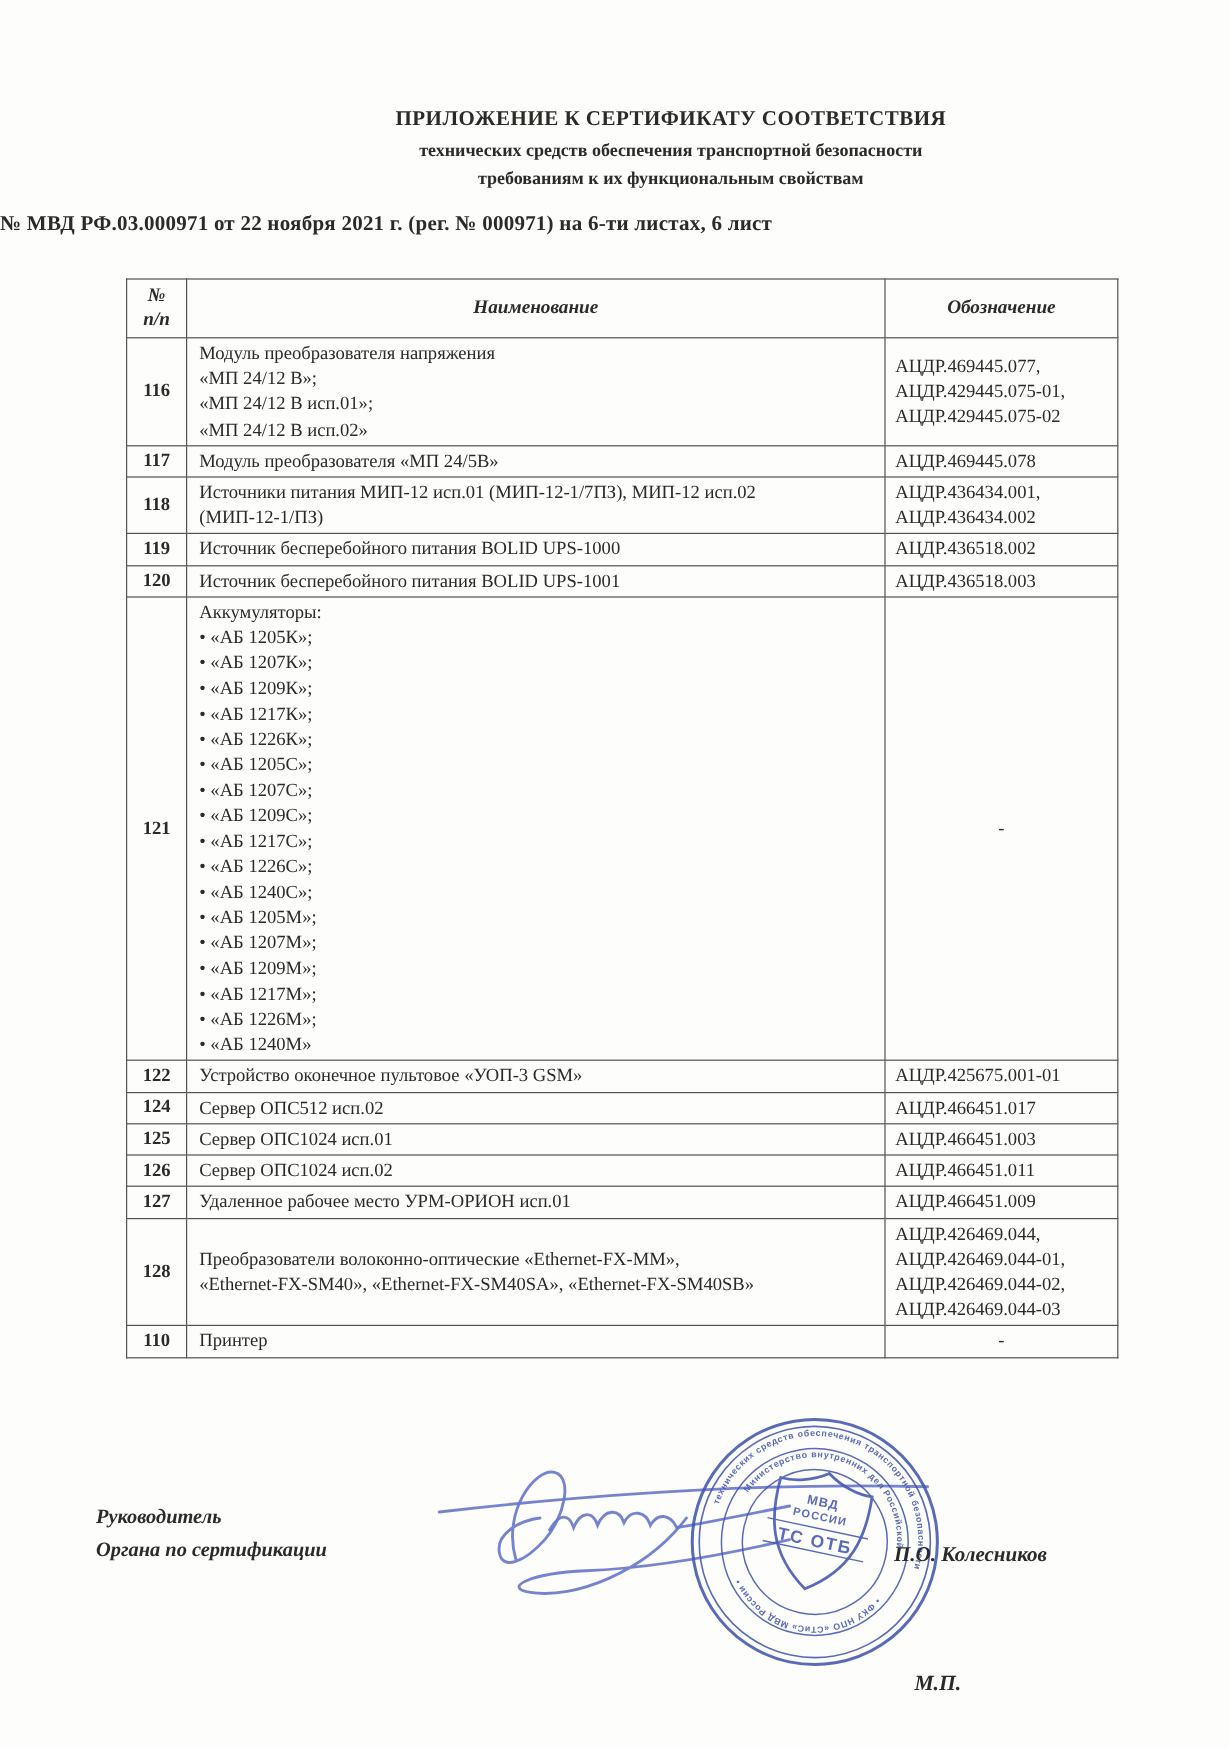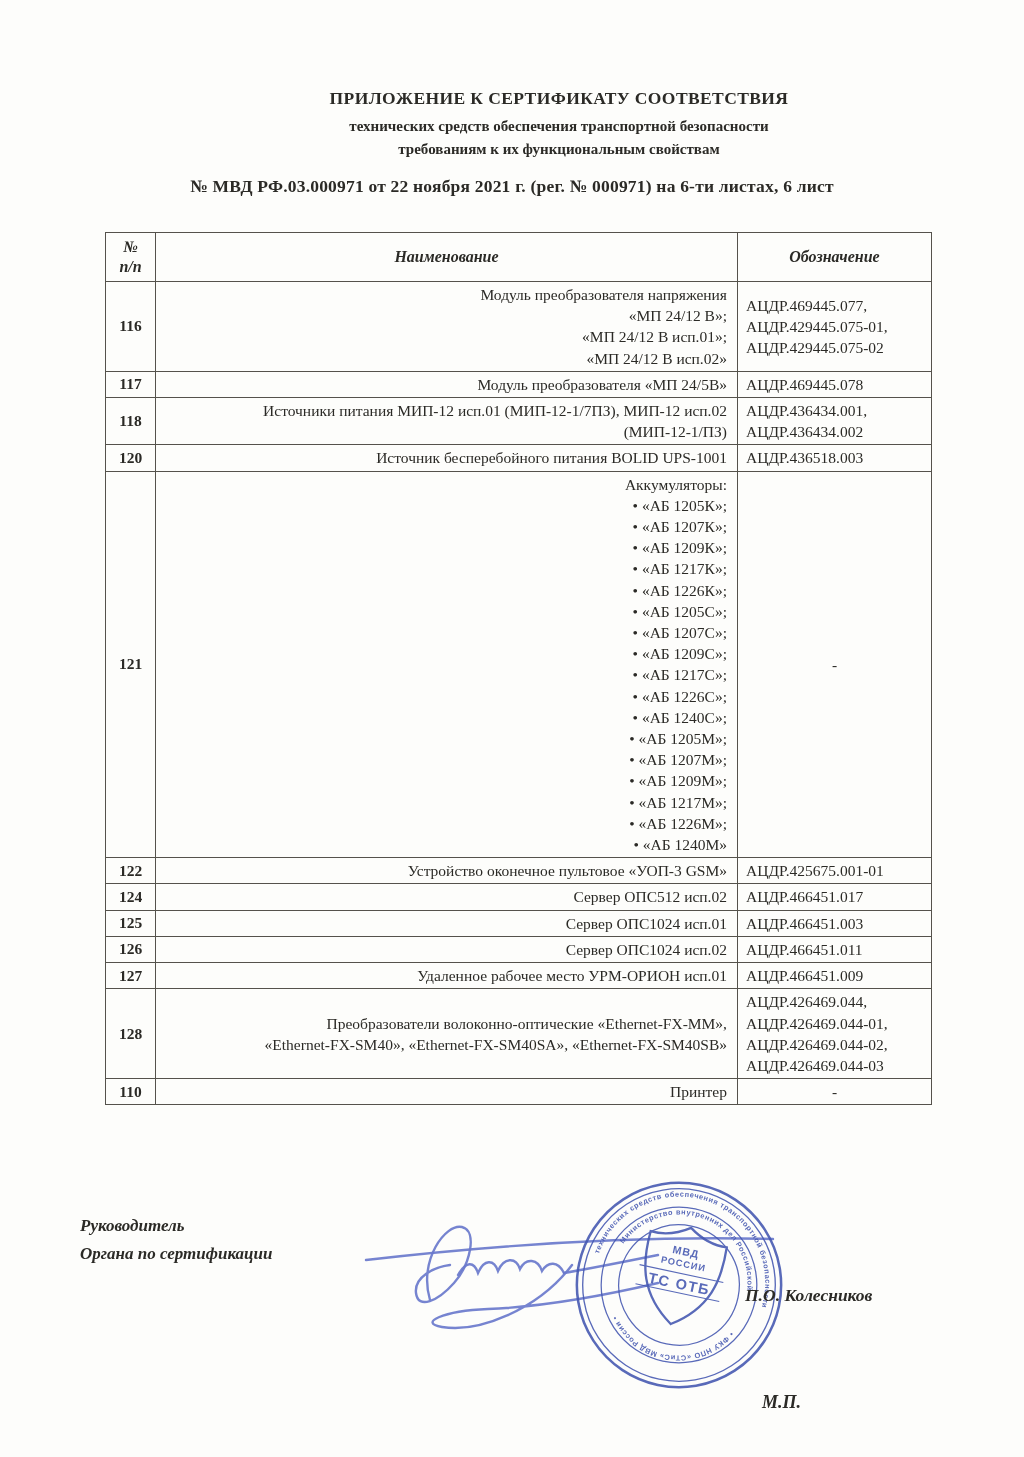--- a/index.html
+++ b/index.html
@@ -22,49 +22,49 @@
 
   
   .doc-head{
     position:absolute;top:88px;left:0;width:100%;
     text-align:center;font-weight:bold;margin-left:47px;
   }
   .doc-title{font-size:17.5px;letter-spacing:.4px;margin-bottom:6px;}
   .doc-sub{font-size:15px;line-height:23px;}
   .doc-number{
     position:absolute;top:176px;left:0;width:100%;
-    text-align:center;font-weight:bold;font-size:17.5px;letter-spacing:.2px;
+    text-align:left;font-weight:bold;font-size:17.5px;letter-spacing:.2px;
   }
 
   
   table.main{
     position:absolute;left:105px;top:232px;width:826px;
     border-collapse:collapse;table-layout:fixed;
     font-size:15.5px;color:var(--ink);
   }
   table.main th, table.main td{
     border:1.4px solid var(--line);
     vertical-align:middle;
   }
   table.main th{
     font-weight:bold;font-style:italic;text-align:center;
     padding:4px 4px;font-size:16px;line-height:20px;
   }
   col.c1{width:50px;}
   col.c2{width:582px;}
   col.c3{width:194px;}
   td.c-num{text-align:center;padding:2px 2px;font-weight:bold;}
-  td.c-name{text-align:right;padding:2px 10px;}
+  td.c-name{text-align:left;padding:2px 10px;}
   td.c-desig{text-align:left;padding:2px 8px;}
   td div{line-height:21.2px;}
   td.c-desig div.dash{text-align:center;}
 
   
   .role{
-    position:absolute;left:80px;top:1212px;
+    position:absolute;left:80px;top:1250px;
     font-weight:bold;font-style:italic;font-size:17px;line-height:28px;
   }
   .sig-name{
     position:absolute;left:745px;top:1285px;
     font-weight:bold;font-style:italic;font-size:17.5px;
     z-index:5;
   }
   .seal-note{
     position:absolute;left:762px;top:1392px;
     font-weight:bold;font-style:italic;font-size:18px;
@@ -141,20 +141,29 @@
         </tr>
         <tr>
           <td class="c-num">118</td>
           <td class="c-name">
             <div>Источники питания МИП-12 исп.01 (МИП-12-1/7ПЗ), МИП-12 исп.02</div>
             <div>(МИП-12-1/ПЗ)</div>
           </td>
           <td class="c-desig">
             <div>АЦДР.436434.001,</div>
             <div>АЦДР.436434.002</div>
+          </td>
+        </tr>
+        <tr>
+          <td class="c-num">119</td>
+          <td class="c-name">
+            <div>Источник бесперебойного питания BOLID UPS-1000</div>
+          </td>
+          <td class="c-desig">
+            <div>АЦДР.436518.002</div>
           </td>
         </tr>
         <tr>
           <td class="c-num">120</td>
           <td class="c-name">
             <div>Источник бесперебойного питания BOLID UPS-1001</div>
           </td>
           <td class="c-desig">
             <div>АЦДР.436518.003</div>
           </td>

